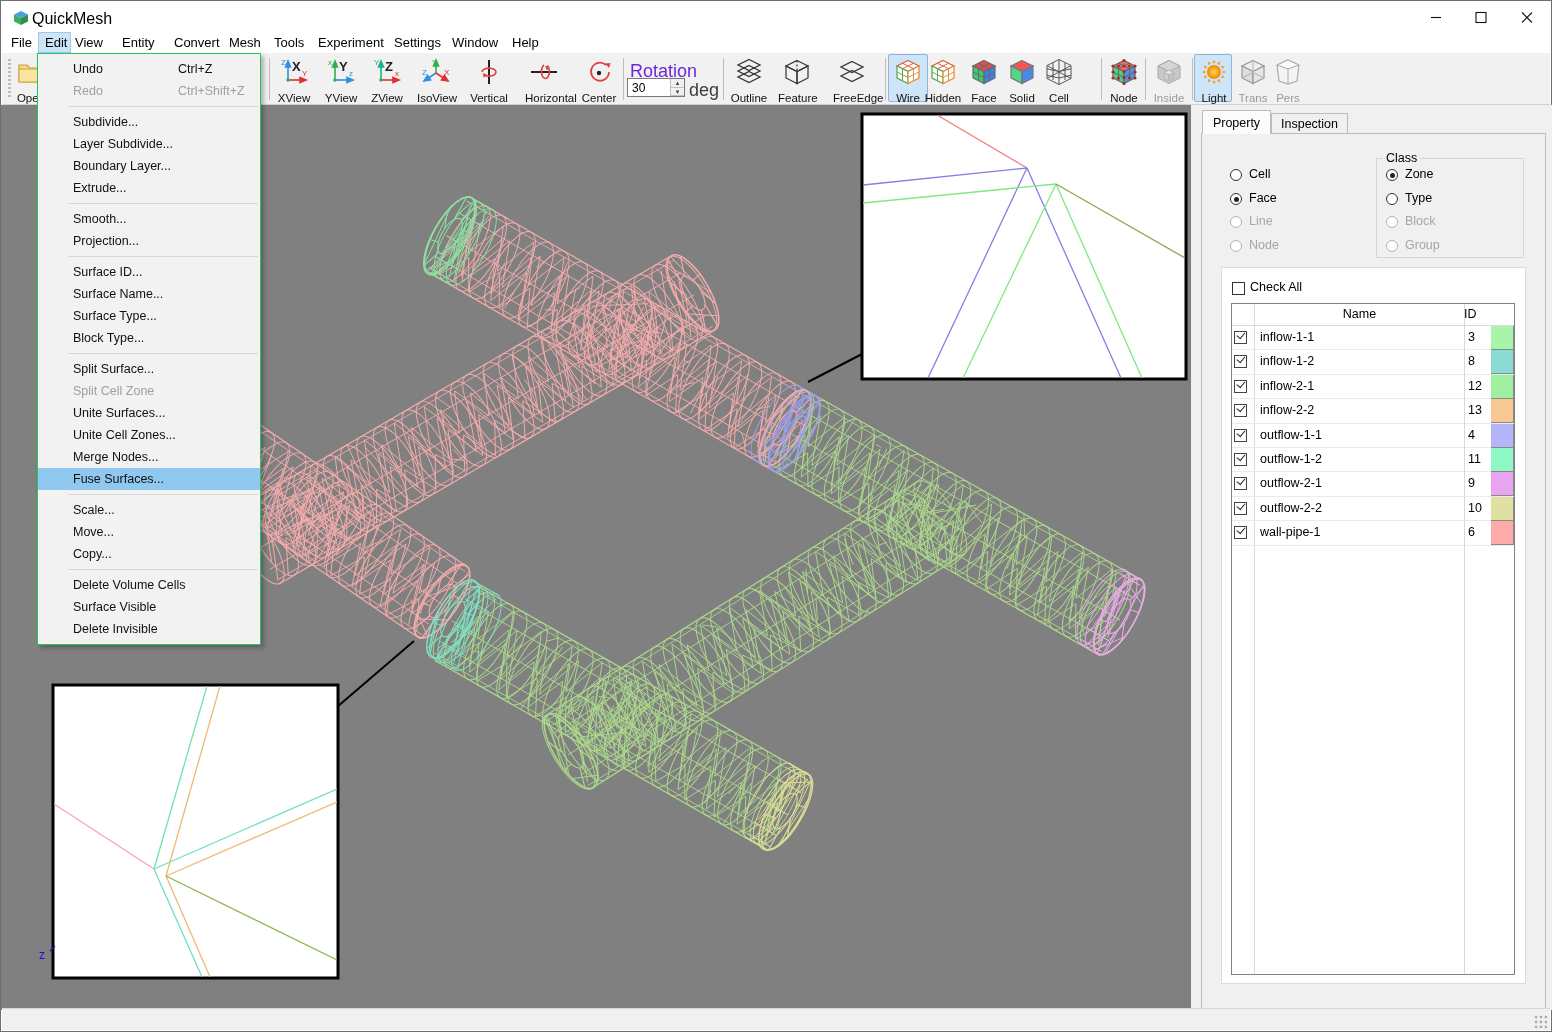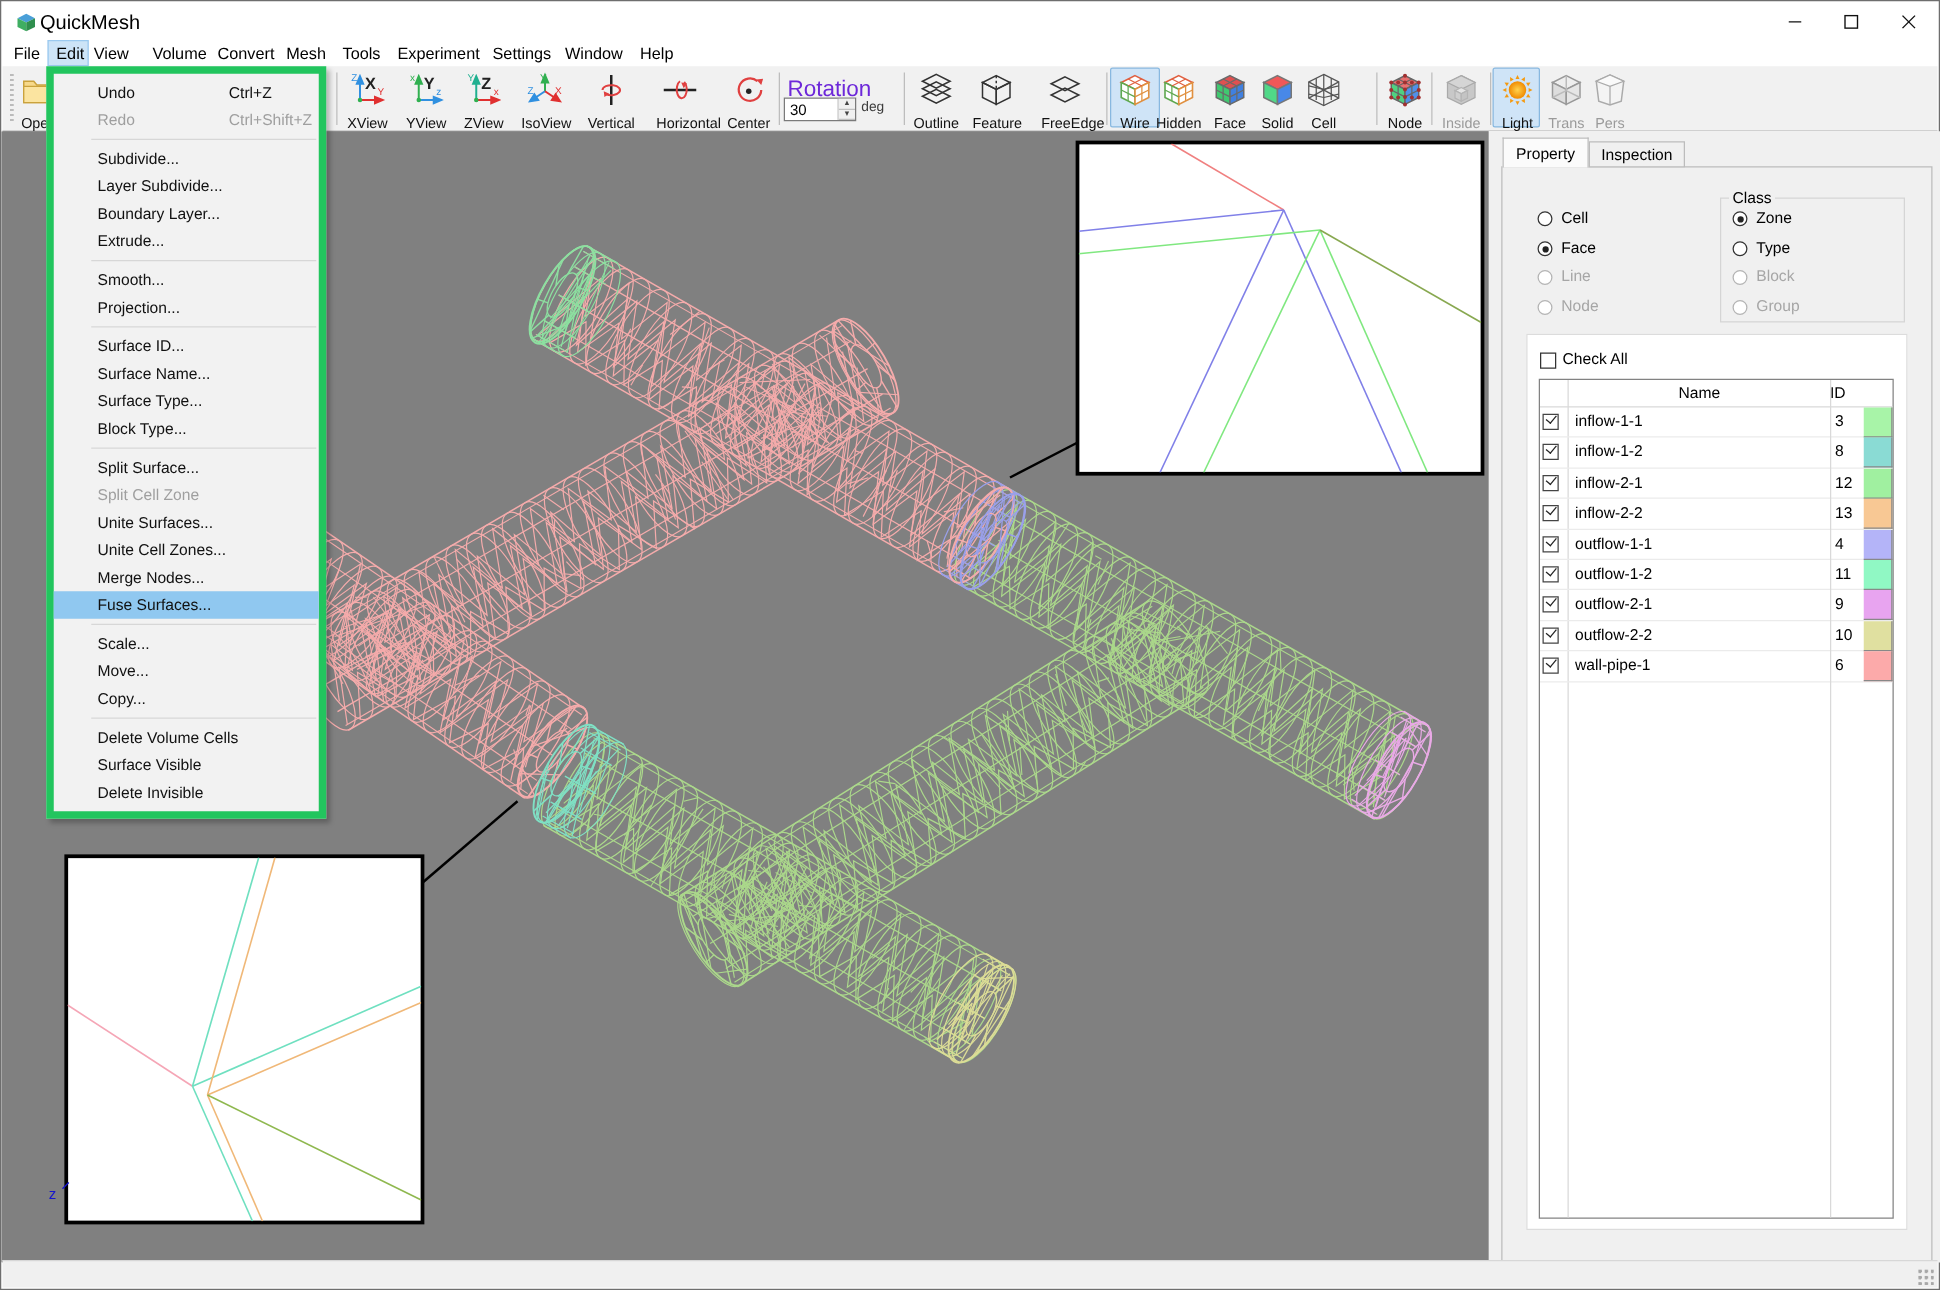--- a/index.html
+++ b/index.html
@@ -14,22 +14,22 @@
 .titem{position:absolute;top:4px;text-align:center}
 .titem svg{display:inline-block}
 .tlabel{font-size:11.5px;color:#111;margin-top:1px;white-space:nowrap}
 .titem.dis .tlabel{color:#9a9a9a}
 .tbtn{position:absolute;background:#cfe4f7;border:1px solid #88b8e0;border-radius:2px}
 .rotlabel{position:absolute;left:628px;top:8px;font-size:18px;color:#6d28d9}
 .spin{position:absolute;left:625px;top:25px;width:58px;height:19px;background:#fff;border:1px solid #7a7a7a;font-size:12px}
 .spin>span{position:absolute;left:4px;top:2px}
 .spinbtns{position:absolute;right:0;top:0;width:14px;height:17px;border-left:1px solid #c0c0c0}
 .sb{height:8.5px;font-size:7px;line-height:8px;text-align:center;color:#444;background:#f0f0f0;border-bottom:1px solid #c0c0c0}
-.deg{position:absolute;left:687px;top:27px;font-size:11px;color:#3c3c3c}
-.dropdown{position:absolute;left:36px;top:52px;width:224px;background:#f2f2f2;border:6px solid #22c55e;box-shadow:3px 3px 4px rgba(0,0,0,0.25);padding:4px 0;z-index:50}
+.deg{position:absolute;left:687px;top:27px;font-size:18px;color:#3c3c3c}
+.dropdown{position:absolute;left:36px;top:52px;width:224px;background:#f2f2f2;border:1px solid #22c55e;box-shadow:3px 3px 4px rgba(0,0,0,0.25);padding:4px 0;z-index:50}
 .mitem{position:relative;height:22px;font-size:12.5px;color:#111}
 .mitem .mtxt{position:absolute;left:35px;top:4px}
 .mitem .msc{position:absolute;left:140px;top:4px}
 .mitem.dis{color:#9f9f9f}
 .mitem.hl{background:#90c8f0}
 .msep{height:9px;position:relative}
 .msep:after{content:"";position:absolute;left:30px;right:2px;top:4px;height:1px;background:#d7d7d7}
 .viewport{position:absolute;left:1px;top:104px;width:1189px;height:905px;background:#808080}
 .statusbar{position:absolute;left:1px;right:1px;bottom:1px;height:22px;background:#f0f0f0;border-top:1px solid #d7d7d7}
 .sgrip{position:absolute;right:3px;bottom:2px;width:13px;height:13px;background-image:radial-gradient(circle at 2px 2px,#a8a8a8 1.5px,transparent 1.6px);background-size:5px 5px}
@@ -73,21 +73,21 @@
 <rect x="56" y="10.5" width="10" height="10" fill="none" stroke="#111" stroke-width="1.1"></rect>
 <line x1="102" y1="10.5" x2="112" y2="20.5" stroke="#111" stroke-width="1.1"></line>
 <line x1="112" y1="10.5" x2="102" y2="20.5" stroke="#111" stroke-width="1.1"></line>
 </svg>
     </div>
     <div class="menubar">
       <div class="edithl"></div>
       <span class="mb" style="left:9px">File</span>
       <span class="mb" style="left:43px">Edit</span>
       <span class="mb" style="left:73px">View</span>
-      <span class="mb" style="left:120px">Volume</span>
+      <span class="mb" style="left:120px">Entity</span>
       <span class="mb" style="left:172px">Convert</span>
       <span class="mb" style="left:227px">Mesh</span>
       <span class="mb" style="left:272px">Tools</span>
       <span class="mb" style="left:316px">Experiment</span>
       <span class="mb" style="left:392px">Settings</span>
       <span class="mb" style="left:450px">Window</span>
       <span class="mb" style="left:510px">Help</span>
     </div>
     <div class="toolbar">
       <div class="grip"></div>

